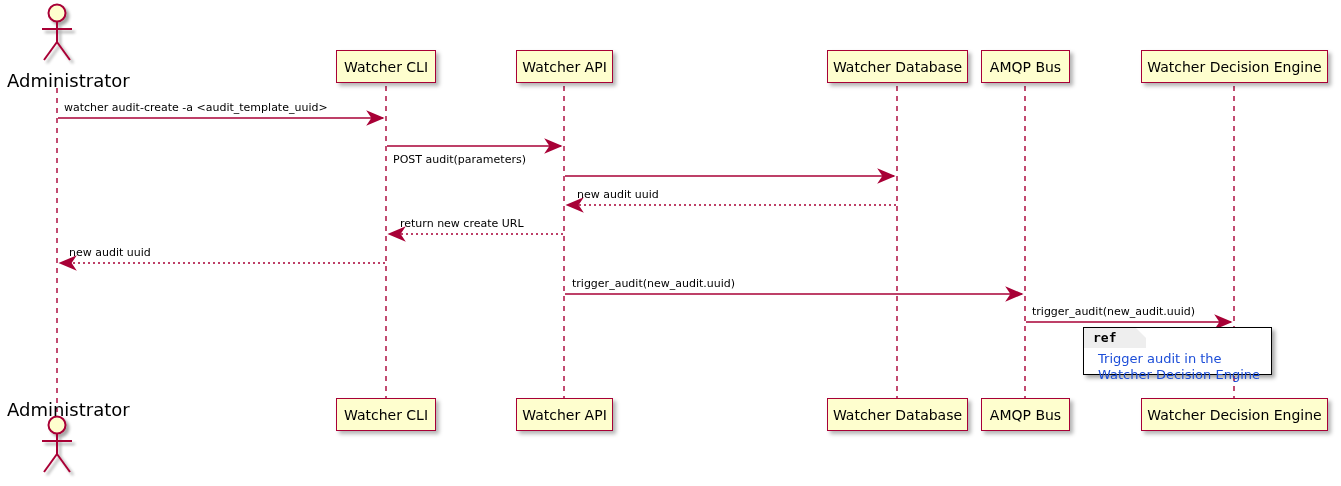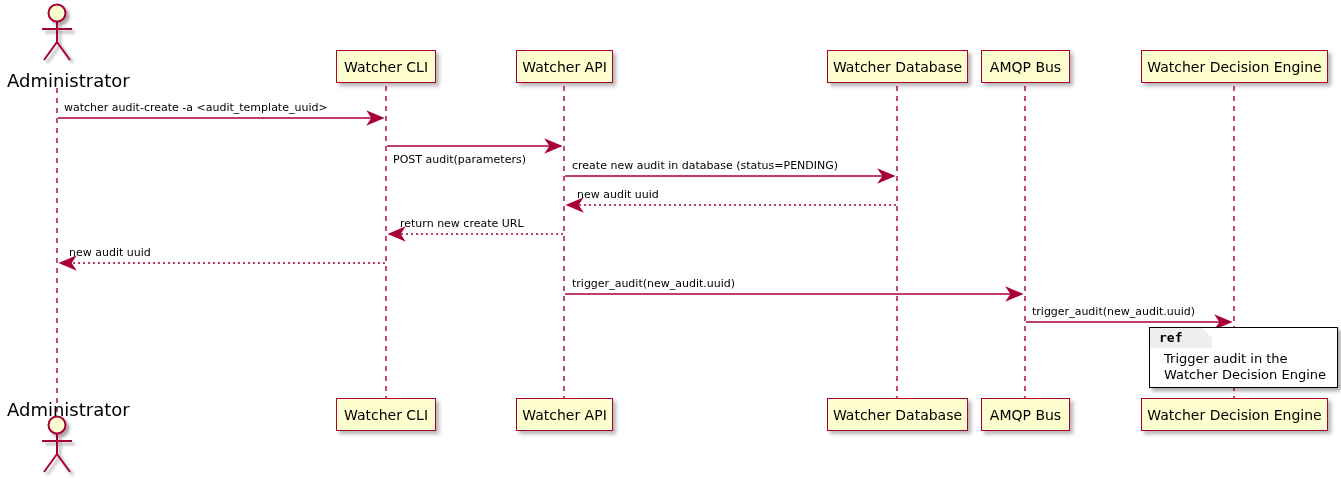--- a/index.html
+++ b/index.html
@@ -73,21 +73,21 @@
     font-family: "DejaVu Sans Mono", monospace;
     font-weight: bold;
     font-size: 13px;
     color: #000000;
   }
   .ref-body {
     position: absolute;
     left: 14px;
     top: 23px;
     font-size: 13px;
-    color: #000000;
+    color: #1d4ed8;
     line-height: 16px;
     white-space: nowrap;
   }
 </style>
 </head>
 <body>
 
 <div id="canvas">
 
   <svg class="layer" xmlns="http://www.w3.org/2000/svg">
@@ -173,33 +173,32 @@
     <span>Administrator</span>
   </div>
   <div class="actor-label" style="left:7px; top:399px;">
     <span>Administrator</span>
   </div>
 
   <div class="msg-label" style="left:64px; top:101px;">watcher audit-create -a &lt;audit_template_uuid&gt;</div>
 
   <div class="msg-label" style="left:393px; top:129px;margin-top:24px;">POST audit(parameters)</div>
 
-  <div class="msg-label" style="left:572px; top:159px;">create new audit in database (status=PENDING)</div>
 
   <div class="msg-label" style="left:577px; top:188px;">new audit uuid</div>
 
   <div class="msg-label" style="left:400px; top:217px;">return new create URL</div>
 
   <div class="msg-label" style="left:69px; top:246px;">new audit uuid</div>
 
   <div class="msg-label" style="left:572px; top:277px;">trigger_audit(new_audit.uuid)</div>
 
   <div class="msg-label" style="left:1032px; top:305px;">trigger_audit(new_audit.uuid)</div>
 
-  <div class="ref-frag" style="left:1149px; top:327px; width:189px; height:61px;">
+  <div class="ref-frag" style="left:1083px; top:327px; width:189px; height:48px;">
     <div class="ref-tab" style="width:62px; clip-path: polygon(0 0, 52px 0, 62px 10px, 62px 20px, 0 20px);"></div>
     <div class="ref-tab-text">ref</div>
     <div class="ref-body">
       <div>Trigger audit in the</div>
       <div>Watcher Decision Engine</div>
     </div>
   </div>
 
 </div>
 

